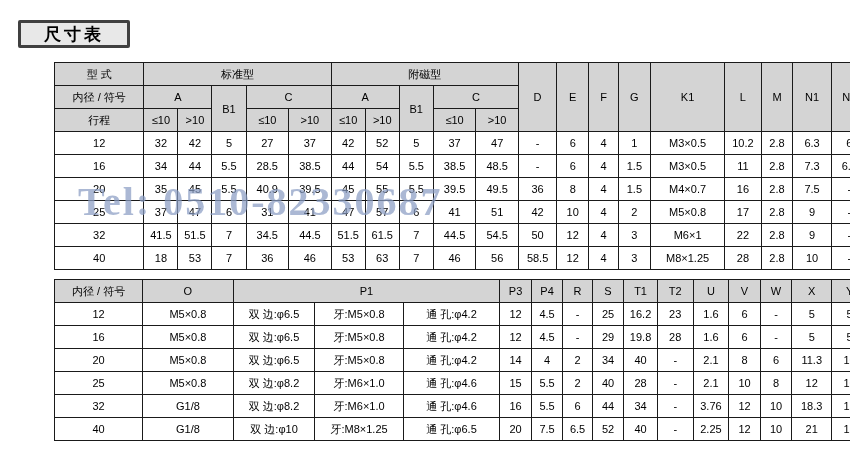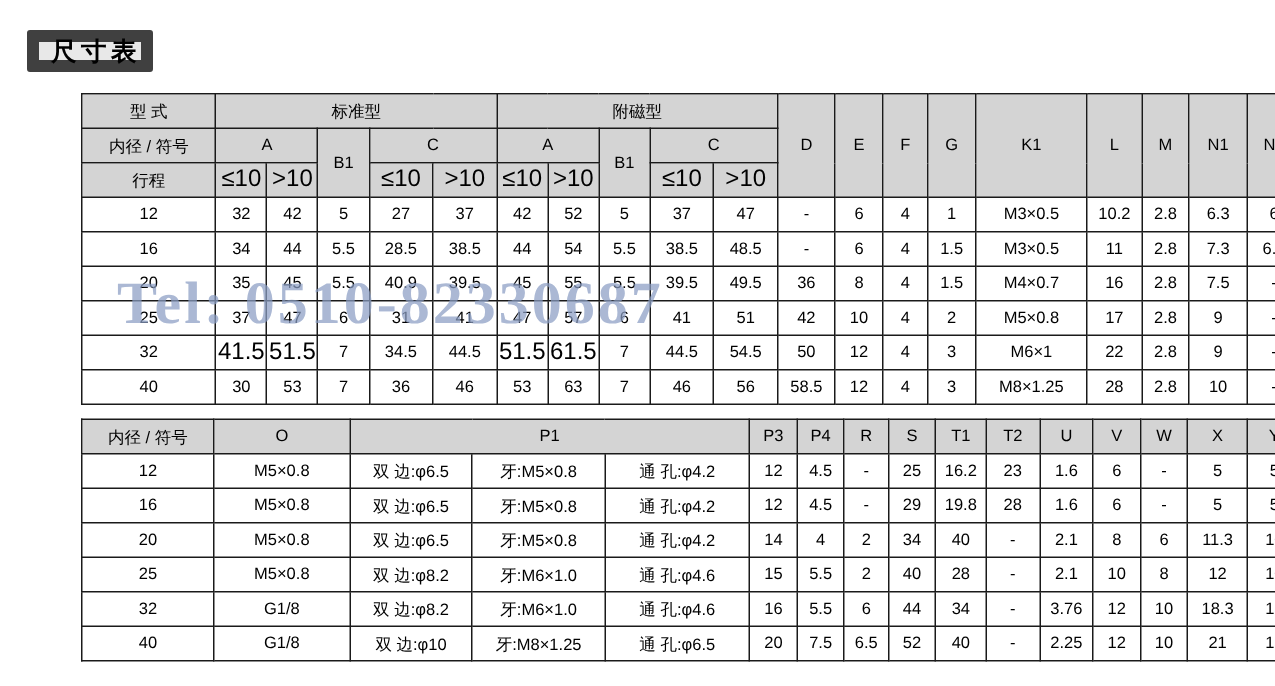--- a/index.html
+++ b/index.html
@@ -19,29 +19,29 @@
     width: 850px;
     height: 457px;
     background: #ffffff;
   }
 
   
   .title-tab {
     position: absolute;
     left: 18px;
     top: 20px;
-    width: 84px;
+    width: 112px;
     height: 28px;
     background: #e8e8e8;
-    border: 8px solid #404040;
+    border: 3px solid #404040;
     border-radius: 2px;
     box-sizing: border-box;
     display: flex;
     align-items: center;
-    justify-content: flex-end;
+    justify-content: center;
   }
   .title-tab .t {
     font-size: 17px;
     font-weight: bold;
     letter-spacing: 3px;
     color: #000000;
   }
 
   
   .table-wrap {
@@ -76,21 +76,21 @@
   .row-alt td {
     background: #e3e3e3;
   }
   .row-plain td {
     background: #ffffff;
   }
   .cjk {
     font-size: 11px;
   }
   .small {
-    font-size: 16px;
+    font-size: 11px;
     margin-top: 48px;
   }
 
   
   .wm {
     position: absolute;
     color: #8b9ec4;
     opacity: 0.72;
     font-family: "Liberation Serif", serif;
     font-weight: bold;
@@ -295,21 +295,21 @@
           <td>4</td>
           <td>3</td>
           <td>M6×1</td>
           <td>22</td>
           <td>2.8</td>
           <td>9</td>
           <td>-</td>
         </tr>
         <tr class="row-alt">
           <td>40</td>
-          <td>30</td>
+          <td>18</td>
           <td>53</td>
           <td>7</td>
           <td>36</td>
           <td>46</td>
           <td>53</td>
           <td>63</td>
           <td>7</td>
           <td>46</td>
           <td>56</td>
           <td>58.5</td>

